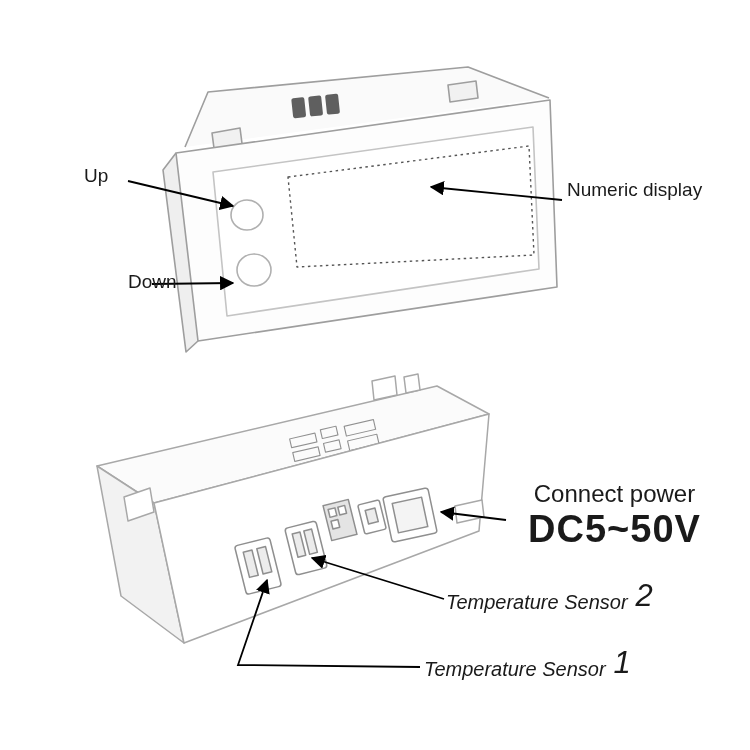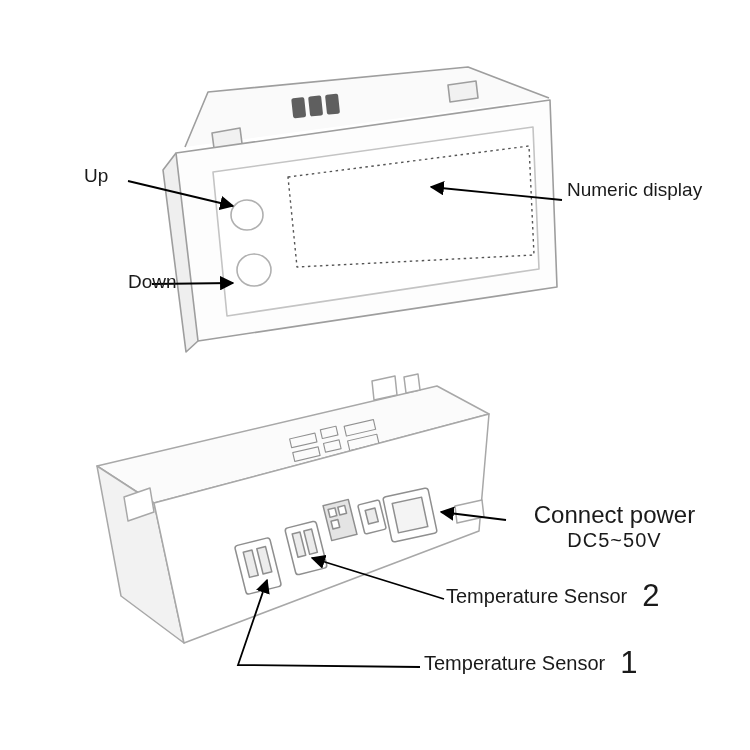--- a/index.html
+++ b/index.html
@@ -3,24 +3,24 @@
 <meta charset="utf-8">
 <style>
   html,body{margin:0;padding:0;}
   body{
     width:750px;height:750px;background:#ffffff;position:relative;overflow:hidden;
     font-family:"Liberation Sans", sans-serif;color:#1a1a1a;
   }
   #scene{position:absolute;left:0;top:0;}
   .label{position:absolute;white-space:nowrap;}
   .lbl-sm{font-size:19px;}
-  .power-block{left:512px;top:501px;width:205px;text-align:center;}
+  .power-block{left:512px;top:480px;width:205px;text-align:center;}
   .power-l1{font-size:24px;line-height:1.15;}
-  .power-l2{font-size:20px;font-weight:normal;line-height:1.15;letter-spacing:1px;}
-  .sensor-row{display:flex;align-items:center;gap:15px;}
+  .power-l2{font-size:38px;font-weight:bold;line-height:1.15;letter-spacing:1px;}
+  .sensor-row{display:flex;align-items:flex-end;gap:8px;font-style:italic;}
   .sensor-text{font-size:20px;}
   .sensor-num{font-size:31px;}
   #sensor2-label{left:446px;top:578px;}
   #sensor1-label{left:424px;top:645px;}
   #up-label{left:84px;top:165px;}
   #down-label{left:92px;top:271px;margin-left:36px;}
   #numeric-label{left:567px;top:179px;}
 </style>
 </head>
 <body>

